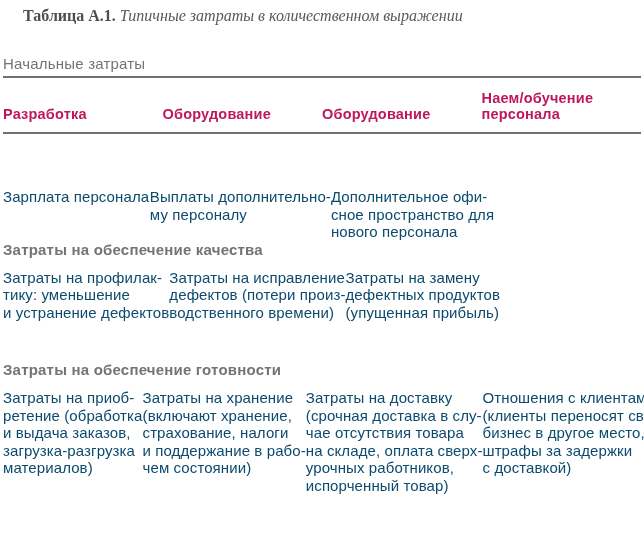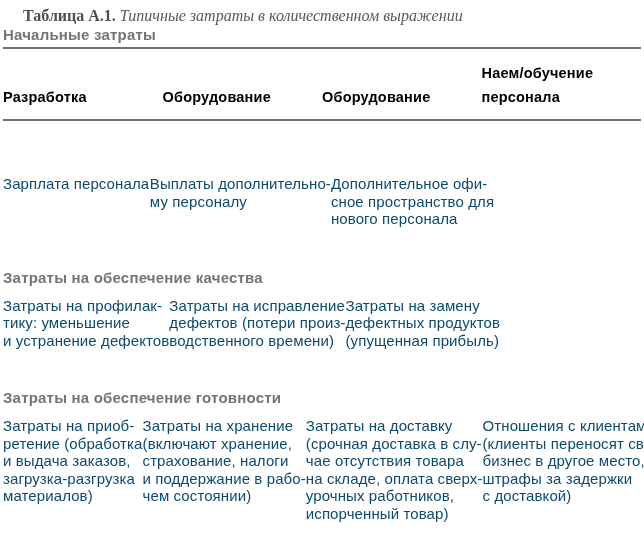--- a/index.html
+++ b/index.html
@@ -19,22 +19,23 @@
     font-size: 16px;
     line-height: 20px;
     color: #4e4e4e;
     margin-left: 20px;
   }
   .doc-title .t-label { font-weight: bold; }
   .doc-title .t-caption { font-style: italic; color: #585858; }
 
   
   .group-header {
+    margin-top: 29px;
     font-size: 15px;
-    font-weight: bold;
+    font-weight: normal;
     line-height: 18px;
     color: #747474;
     letter-spacing: 0.2px;
   }
 
   .rule {
     border: none;
     border-top: 2px solid #6f6f6f;
     margin: 3px 0 0 0;
   }
@@ -42,29 +43,29 @@
   
   .col-headers {
     display: grid;
     grid-template-columns: repeat(4, 1fr);
     align-items: end;
     padding: 12px 0 7px 0;
   }
   .col-header {
     font-size: 14.5px;
     font-weight: bold;
-    line-height: 24px;
-    color: #000000;
+    line-height: 16px;
+    color: #be185d;
     letter-spacing: 0.2px;
     white-space: pre;
   }
 
   
   .section-1 { margin-top: 54px; }
-  .section-2 { margin-top: 41px; }
+  .section-2 { }
   .section-3 { margin-top: 40px; }
   .section-header {
     font-size: 15px;
     font-weight: bold;
     line-height: 18px;
     color: #747474;
     letter-spacing: 0.2px;
     margin-bottom: 10px;
   }
   .row {

